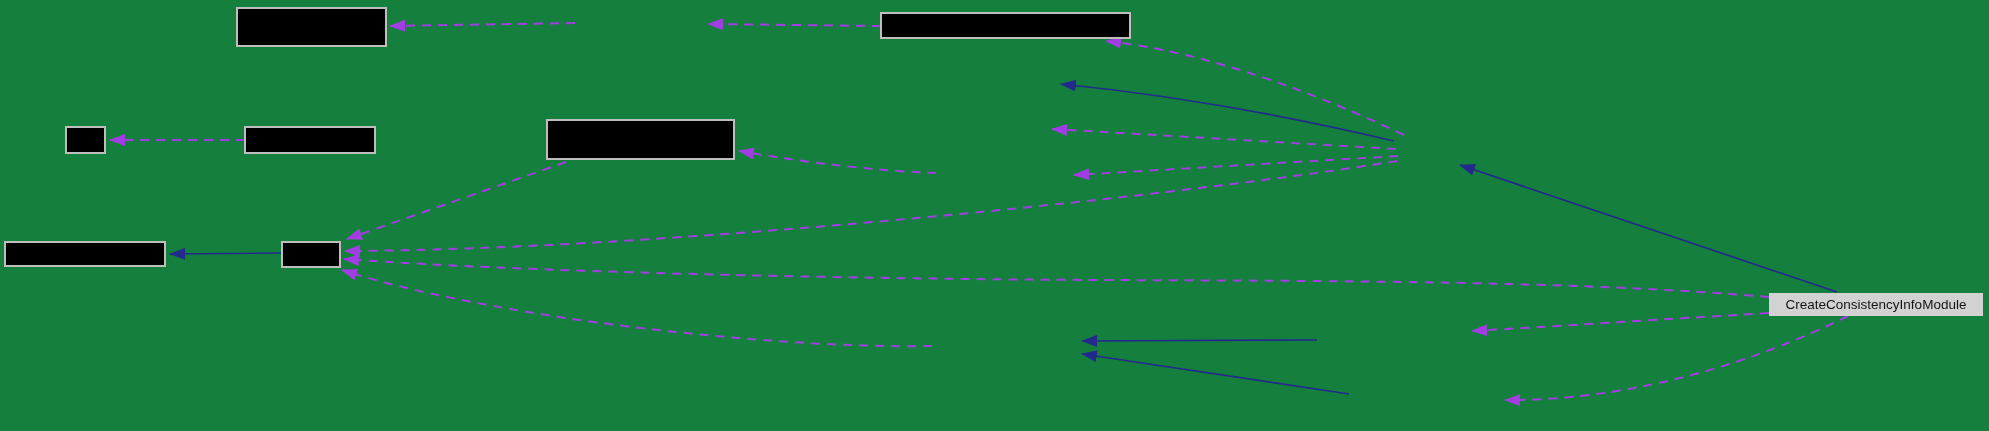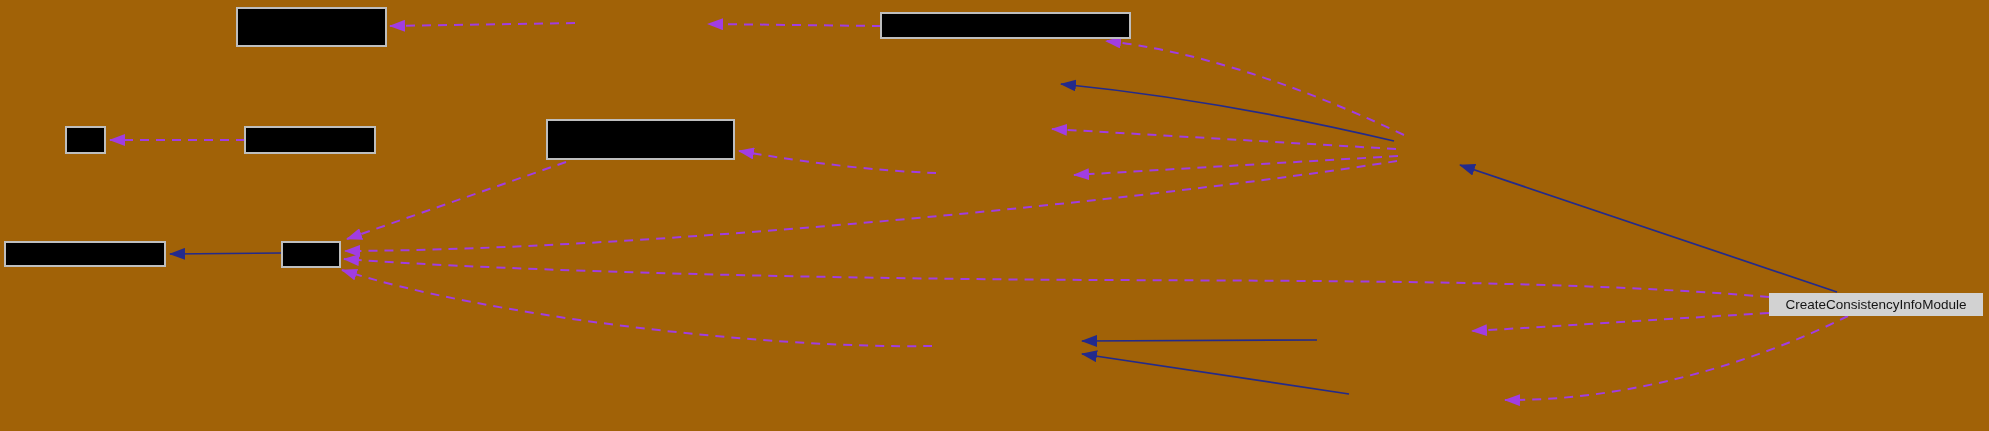--- a/index.html
+++ b/index.html
@@ -1,16 +1,16 @@
 <!DOCTYPE html>
 <html style="--edge-dashed: #a13de2; --edge-solid: #232a8c; --node-border: #bebebe;"><head>
 <meta charset="utf-8">
 <style>
   html,body{margin:0;padding:0;background:#000;}
-  .stage{position:relative;width:1989px;height:431px;background:#a16207;overflow:hidden;}
+  .stage{position:relative;width:1989px;height:431px;background:#15803d;overflow:hidden;}
   svg{display:block;}
   .node{fill:#000;stroke:var(--node-border,#bebebe);stroke-width:2;}
   .edge{fill:none;}
   .edge.dashed{stroke:var(--edge-dashed,#a13de2);stroke-width:2;stroke-dasharray:9 7;}
   .edge.solid{stroke:var(--edge-solid,#232a8c);stroke-width:1.7;}
   .label-text{font-family:"Liberation Sans","DejaVu Sans",sans-serif;font-size:13.5px;}
 </style>
 </head>
 <body>
 

